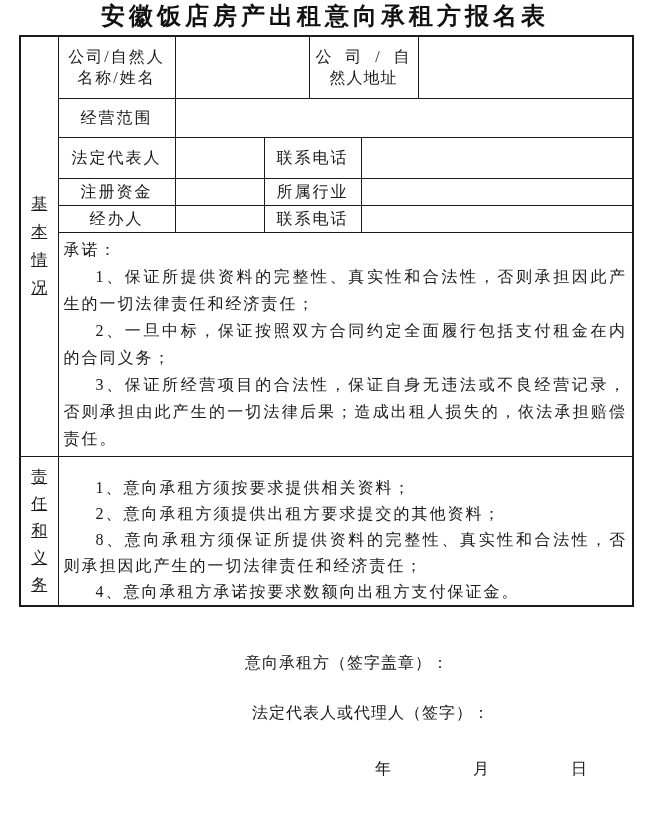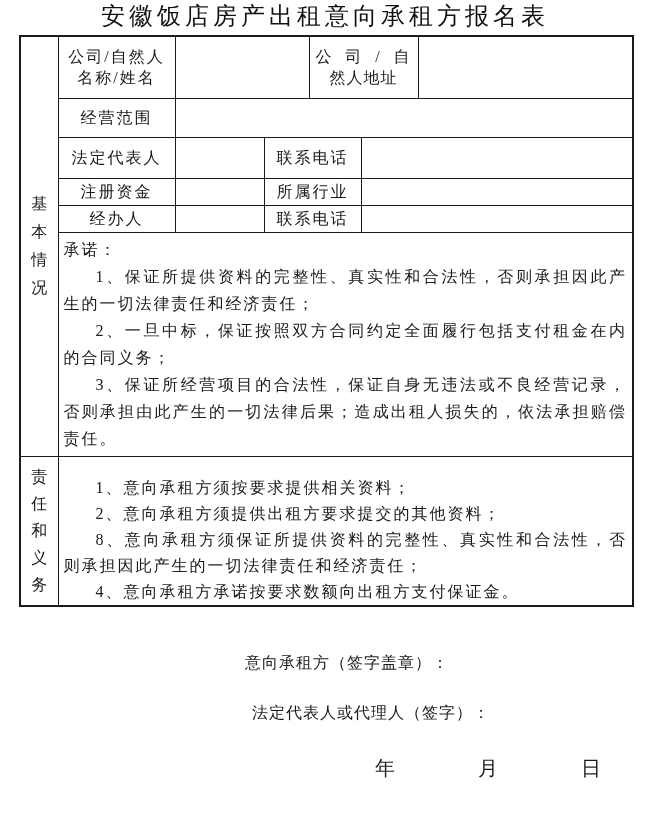--- a/index.html
+++ b/index.html
@@ -8,38 +8,38 @@
     width: 650px; height: 839px;
     font-family: "Liberation Serif", "DejaVu Serif", serif;
     color: #1a1a1a;
     overflow: hidden;
   }
   .page { width: 650px; height: 839px; padding-top: 3px; }
 
   .doc-title {
     margin: 0; text-align: center;
     font-family: "Liberation Sans", "DejaVu Sans", sans-serif;
-    font-size: 24px; font-weight: normal; letter-spacing: 4px;
+    font-size: 24px; font-weight: bold; letter-spacing: 4px;
     color: #111; line-height: 25px;
   }
 
   .project-label {
     margin: 52px 0 0 32px;
     font-size: 16px; line-height: 16px; letter-spacing: 1px;
   }
 
   table.form {
     border-collapse: collapse; table-layout: fixed;
     width: 613px; margin: 7px 0 0 19px;
     border: 2px solid #1a1a1a;
     font-size: 16px;
   }
   td, th { border: 1px solid #1a1a1a; padding: 0; font-weight: normal; }
 
-  th.vhead { vertical-align: middle; }
+  th.vhead { vertical-align: middle; text-decoration: underline; }
   .vhead-inner {
     width: 1.1em; margin: 0 auto; text-align: center;
     word-break: break-all; line-height: 28px; font-size: 16px;
   }
   .vhead-inner.tight { line-height: 27px; }
 
   td.cell-label { text-align: center; vertical-align: middle; letter-spacing: 2px; line-height: 21px; }
   td.cell-value { background: #fff; }
 
   .jline { text-align: justify; text-align-last: justify; padding: 0 6px; }
@@ -50,21 +50,21 @@
     margin: 0; text-indent: 2em; text-align: justify;
     line-height: 27px; letter-spacing: 2px;
   }
   .text-cell p.no-indent { text-indent: 0; }
   td.text-cell.tight { padding-top: 18px; }
   .text-cell.tight p { line-height: 26px; }
 
   .sig-block { font-size: 16px; letter-spacing: 1px; }
   .sig-line-1 { margin: 47px 0 0 245px; line-height: 17px; }
   .sig-line-2 { margin: 33px 0 0 252px; line-height: 17px; }
-  .date-line { margin: 38px 0 0 375px; line-height: 19px; font-size: 20px; }
+  .date-line { margin: 38px 0 0 375px; line-height: 19px; font-size: 16px; }
   .date-line .date-unit { display: inline-block; }
   .date-line .date-unit + .date-unit { margin-left: 76px; }
 </style>
 </head>
 <body>
 
 <div class="page">
 
   <h1 class="doc-title">安徽饭店房产出租意向承租方报名表</h1>
 

